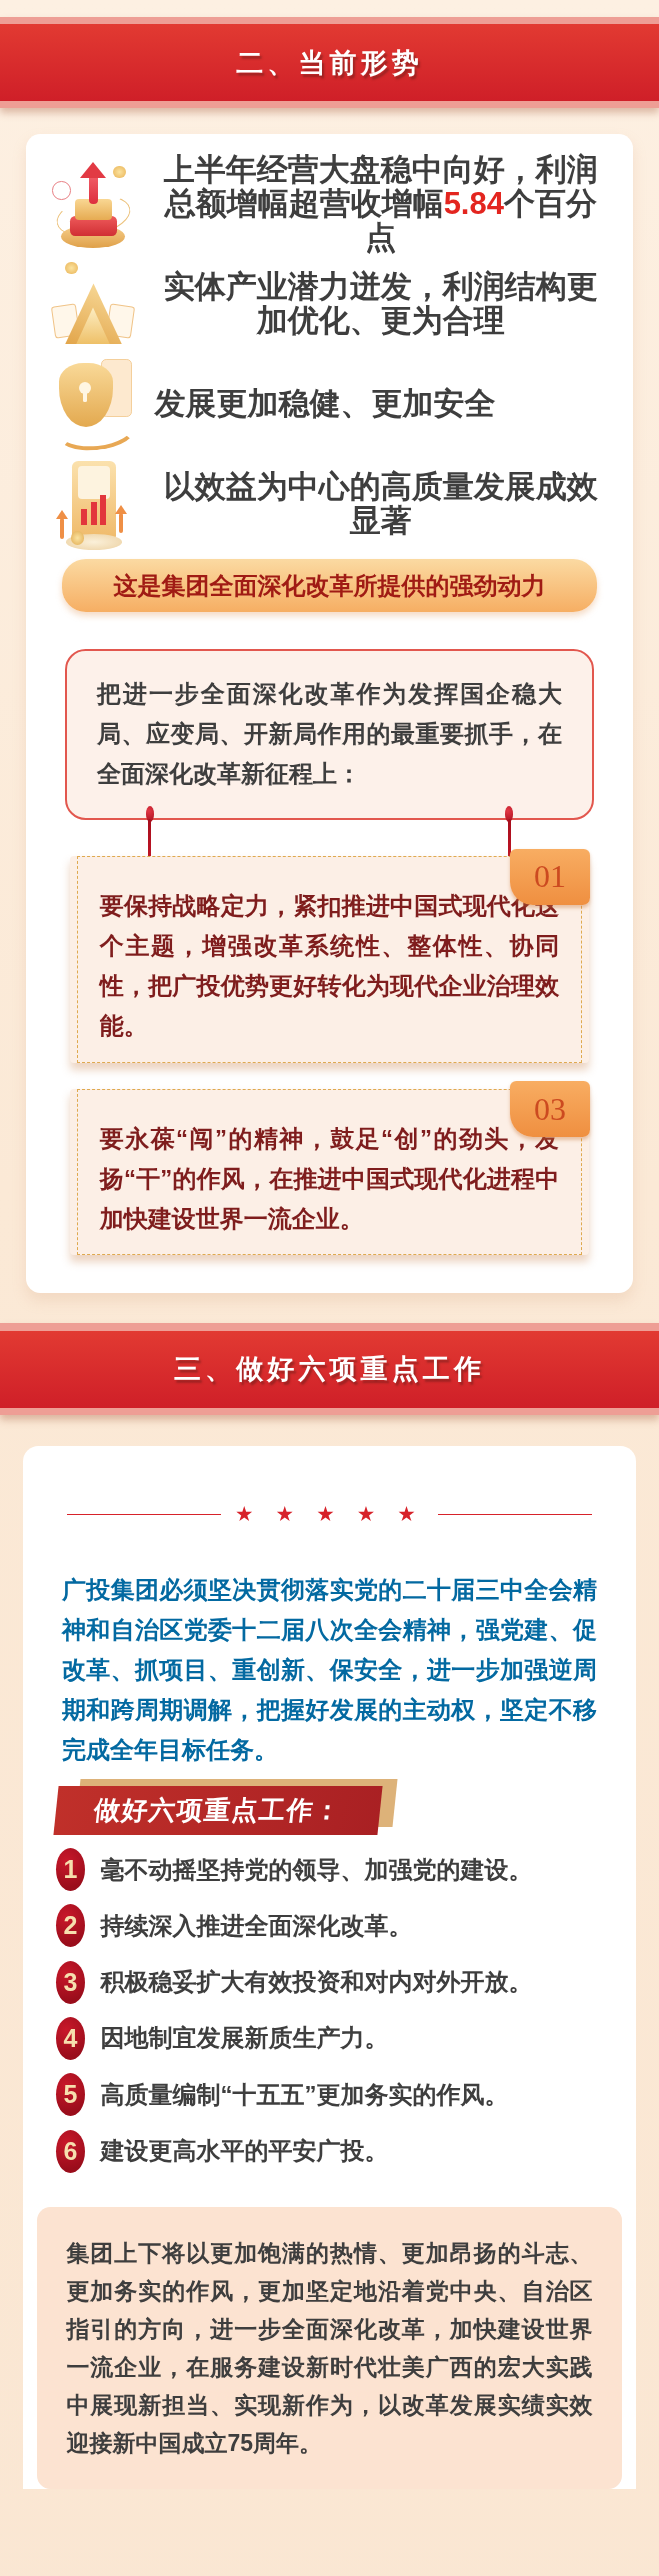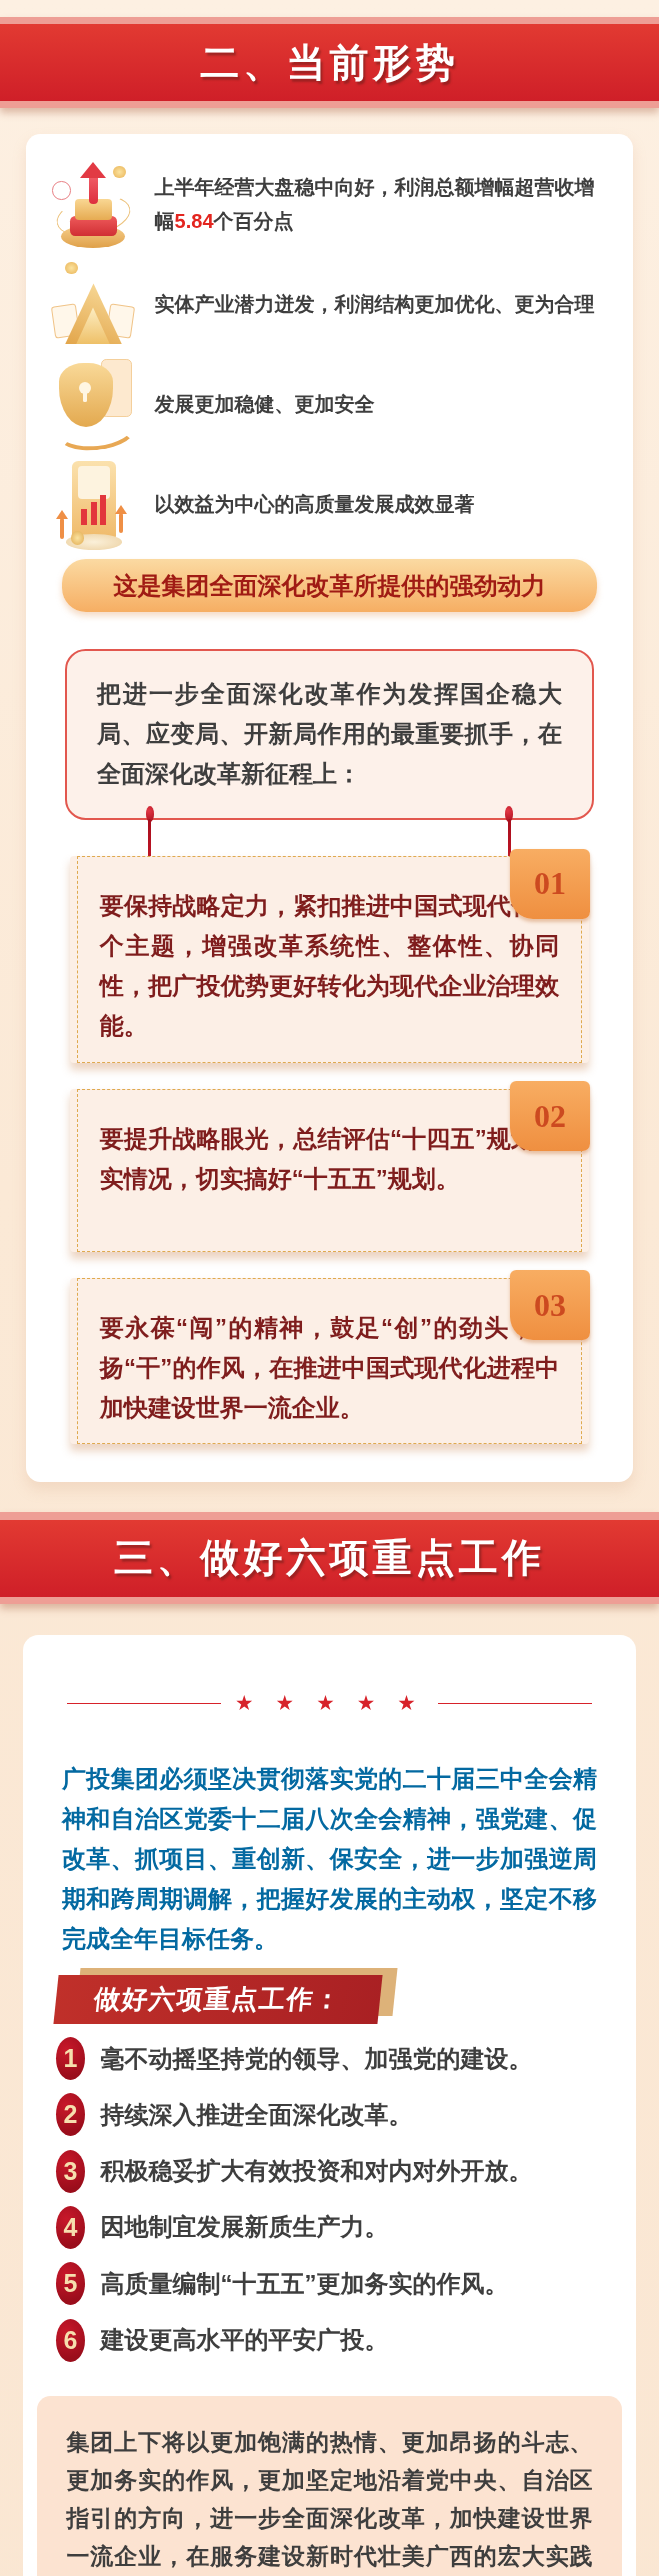--- a/index.html
+++ b/index.html
@@ -7,30 +7,30 @@
   .page{width:659px;height:2964px;overflow:hidden;display:flex;flex-direction:column;
         background:linear-gradient(180deg,#fdf0e2 0%,#fbe9d6 40%,#fae6d2 100%);position:relative;}
 
   
   .banner{background:#ee9e95;padding:7.2px 0;box-shadow:0 5.2px 7.2px rgba(170,100,70,.38);}
   .banner.first{margin-top:17px;}
   .banner.second{margin-top:30px;}
   .banner-inner{height:77px;background:linear-gradient(180deg,#e23a32,#cf1f28);
       display:flex;align-items:center;justify-content:center;}
   .banner-title{font-family:"Liberation Serif","DejaVu Serif",serif;font-weight:bold;
-      font-size:39px;color:#ffffff;letter-spacing:4.1px;text-shadow:2.1px 2.6px 2.1px rgba(110,30,25,.55);}
+      font-size:27px;color:#ffffff;letter-spacing:4.1px;text-shadow:2.1px 2.6px 2.1px rgba(110,30,25,.55);}
 
   
   .card1{margin:26px 26px 0;background:#ffffff;border-radius:14.4px;padding:23px 26px 31px;
       box-shadow:0 7.2px 12.4px rgba(220,170,140,.25);}
   .card2{margin:31px 23px 0;background:#ffffff;border-radius:15.5px 15.5px 0 0;padding:36px 0 0;}
 
   
   .bullet{display:flex;align-items:center;gap:20.6px;height:93px;margin-bottom:7.2px;}
-  .bullet-text{font-size:20px;line-height:34px;font-weight:700;color:#3e3e3e;}
+  .bullet-text{font-size:31px;line-height:34px;font-weight:700;color:#3e3e3e;text-align:center;}
   .accent{color:#e3251f;}
 
   
   .ic{width:82px;height:91px;position:relative;flex:0 0 82px;}
   .ic div{position:absolute;}
   .ic1 .orbit{bottom:14.4px;left:4.1px;width:73px;height:36px;border:1.5px solid #ecc27c;border-radius:50%;
       border-top-color:transparent;transform:rotate(-12deg);}
   .ic1 .base{bottom:1px;left:9.3px;width:64px;height:23px;background:linear-gradient(#f7d08c,#dfa049);border-radius:50%;}
   .ic1 .base2{bottom:13.4px;left:17.5px;width:47px;height:19.6px;background:linear-gradient(#ee5a5b,#d02f34);border-radius:5.2px;}
   .ic1 .gold{bottom:29px;left:23px;width:37px;height:21.6px;background:linear-gradient(#f9d793,#e6ab52);border-radius:4.1px;}
@@ -86,23 +86,23 @@
       background:linear-gradient(#a60e1c,#c41627);border-radius:1.5px;}
   .pin i{position:absolute;bottom:0;left:1px;width:9.3px;height:18.5px;display:block;
       background:radial-gradient(circle at 35% 30%,#d42836,#8f0a17);border-radius:50%;}
 
   
   .pcard{position:relative;margin:26px 18px 0;background:#fcefe6;border-radius:4.1px;
       box-shadow:0 6.2px 8.2px rgba(213,160,120,.45);}
   .pcard.first{margin-top:36px;}
   .pcard-inner{border:1.5px dashed #dfa94f;margin:7.2px;padding:29px 21.6px 15.5px;
       font-size:24px;line-height:40px;font-weight:700;color:#7f1d1d;text-align:justify;}
-  .tab{position:absolute;top:-7.2px;right:-1px;width:80px;height:70px;
+  .tab{position:absolute;top:-7.2px;right:-1px;width:80px;height:56px;
       background:linear-gradient(180deg,#f8ad62,#ef8f40);border-radius:6.2px 6.2px 7.2px 23px;
-      display:flex;align-items:center;justify-content:center;font-size:32px;font-weight:700;color:#cc4a20;
+      display:flex;align-items:center;justify-content:center;font-size:32px;font-weight:400;color:#cc4a20;
       font-family:"Liberation Serif","DejaVu Serif",serif;box-shadow:0 2.6px 3.6px rgba(200,120,60,.4);}
 
   
   .divider{display:flex;align-items:center;justify-content:center;gap:14.4px;margin:20.6px 44px 0;}
   .divider .line{flex:1;height:1.5px;background:#d7222a;}
   .stars{color:#d7222a;font-size:20.6px;letter-spacing:8.2px;white-space:nowrap;}
   .intro{margin:44px 39px 0;font-size:24px;line-height:40px;font-weight:700;color:#0369a1;text-align:justify;}
 
   .tasks-label-wrap{position:relative;margin:15.5px 0 0 33px;width:335px;height:50px;}
   .tl-back{position:absolute;left:21.6px;top:-7.2px;width:317px;height:48px;background:#ddb279;transform:skewX(-6deg);}
@@ -198,24 +198,20 @@
       <span class="pin right">
           <i></i>
         </span>
     </div>
 
     <div class="pcard first">
       <div class="tab">01</div>
       <div class="pcard-inner">要保持战略定力，紧扣推进中国式现代化这个主题，增强改革系统性、整体性、协同性，把广投优势更好转化为现代企业治理效能。</div>
     </div>
 
-    <div class="pcard">
-      <div class="tab">02</div>
-      <div class="pcard-inner" style="padding-bottom:52px;">要提升战略眼光，总结评估“十四五”规划落实情况，切实搞好“十五五”规划。</div>
-    </div>
 
     <div class="pcard">
       <div class="tab">03</div>
       <div class="pcard-inner">要永葆“闯”的精神，鼓足“创”的劲头，发扬“干”的作风，在推进中国式现代化进程中加快建设世界一流企业。</div>
     </div>
 
   </div>
 
   <div class="banner second">
     <div class="banner-inner">

